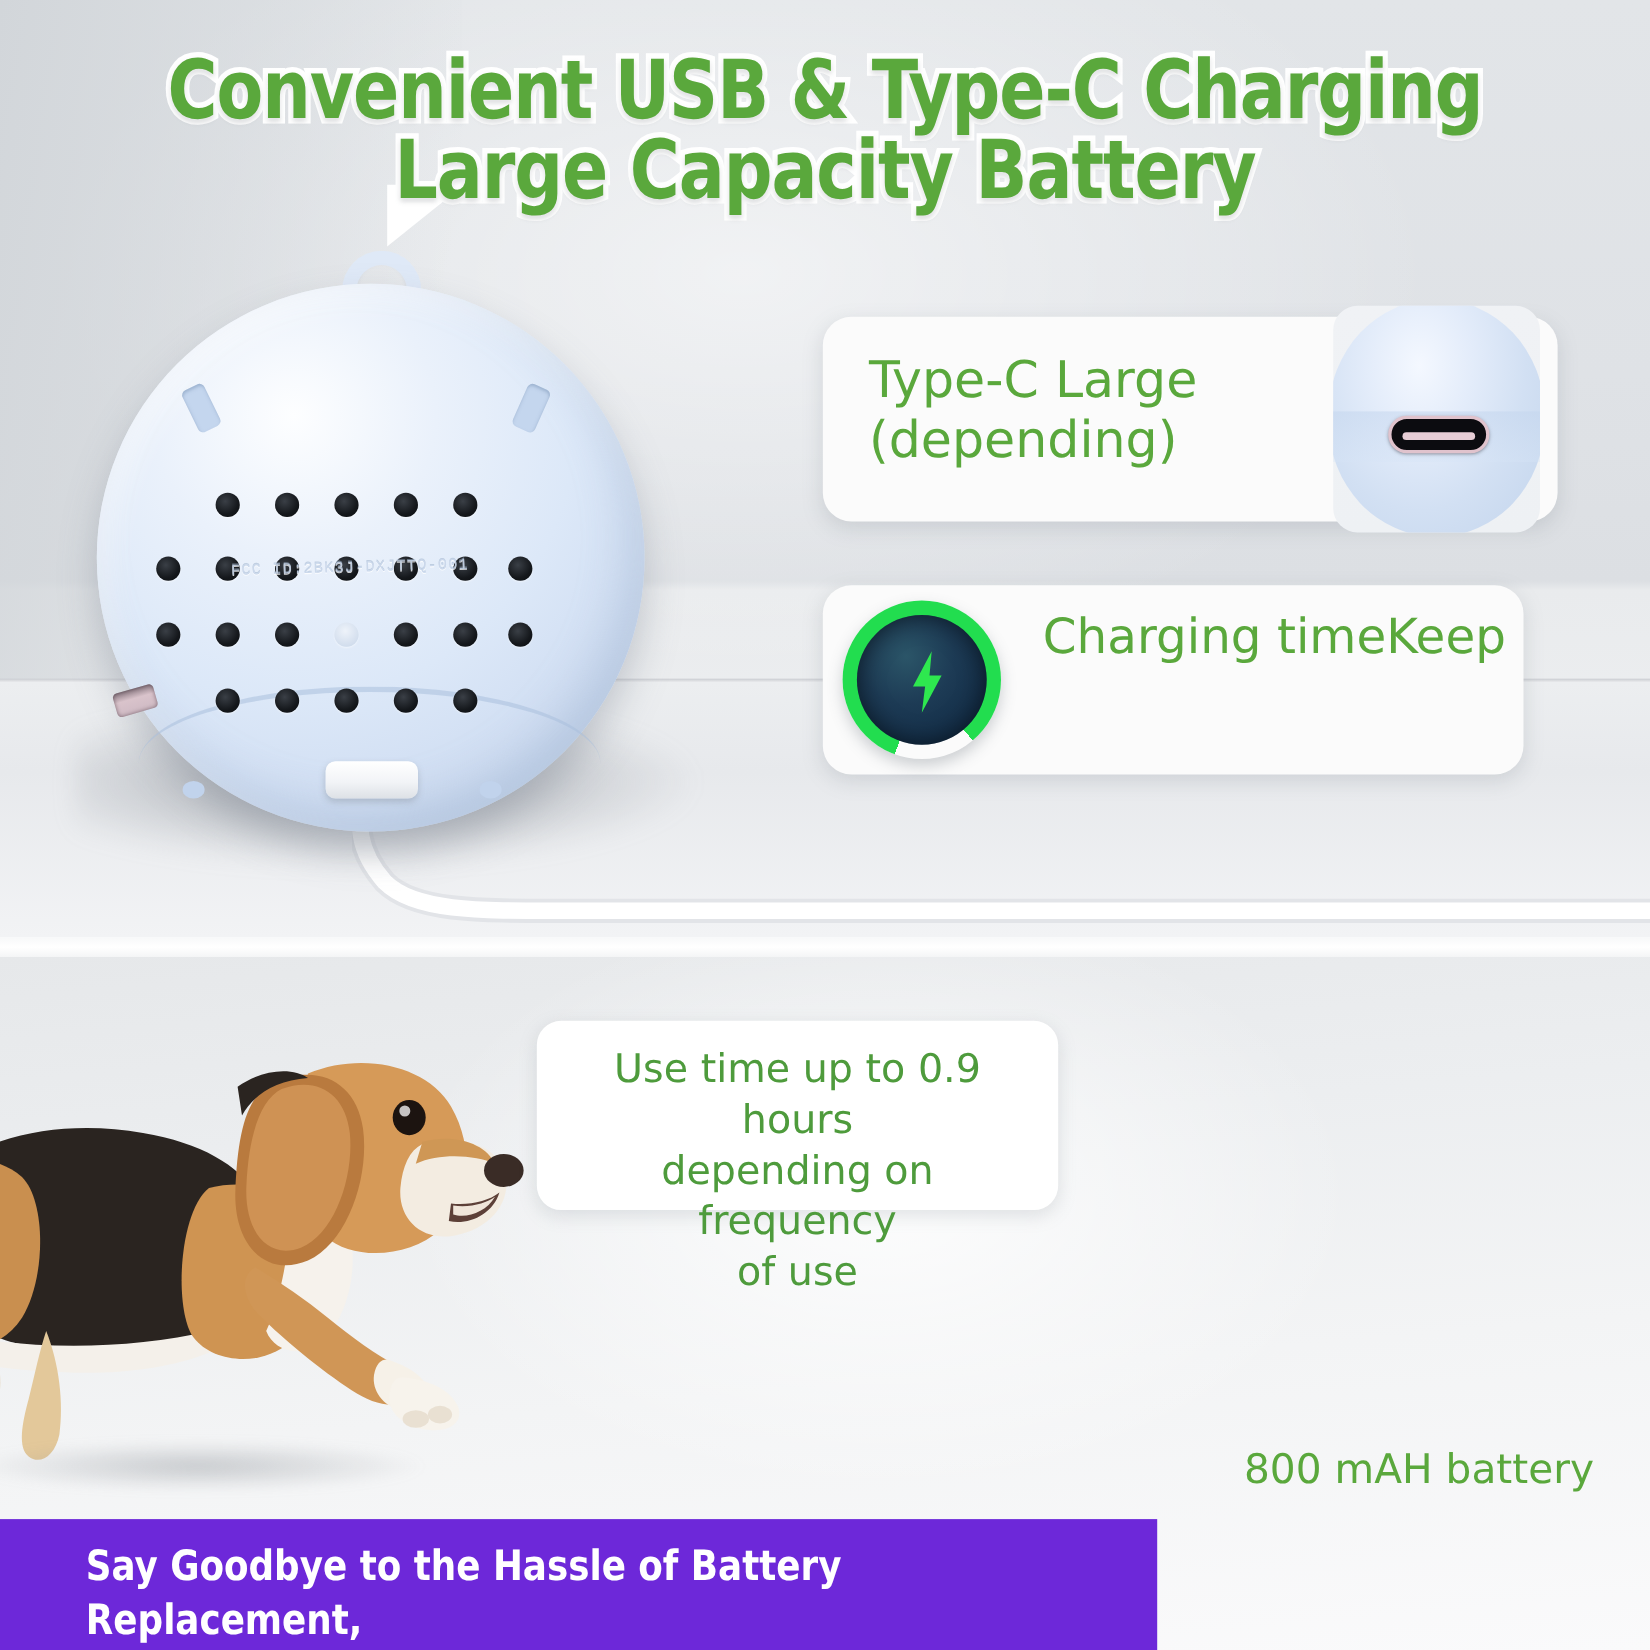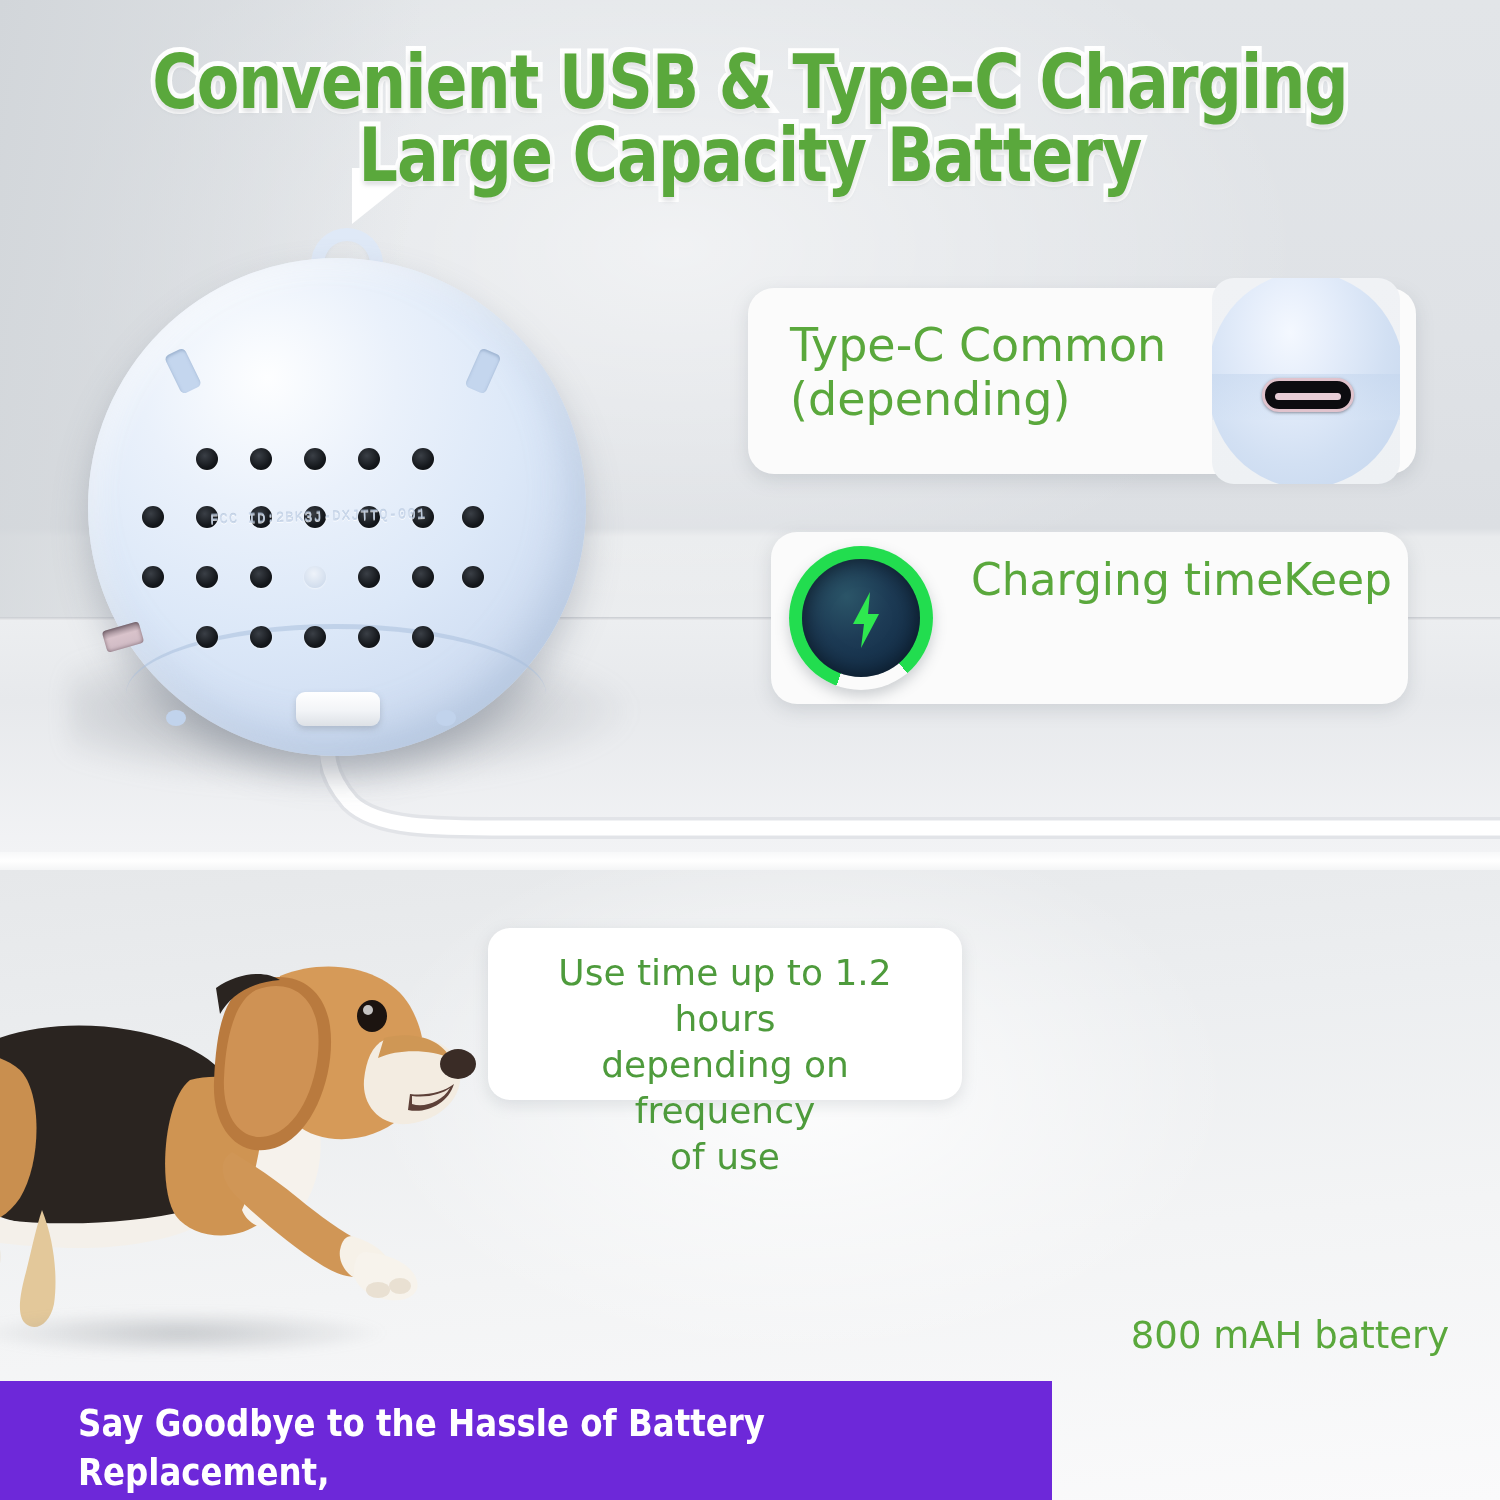--- a/index.html
+++ b/index.html
@@ -145,21 +145,21 @@
     border-radius:17px; background:#0c0c10;
     border:3px solid #e0c3cd;
     box-shadow:0 1px 3px rgba(60,60,70,.5);
   }
   .port-tongue {
     position:absolute; left:10px; top:12px; width:66px; height:7px;
     border-radius:4px; background:#e7cdd6;
   }
 
   
-  .card-charge { left:748px; top:532px; width:637px; height:172px;margin-left:23px; }
+  .card-charge { left:748px; top:532px; width:637px; height:172px; }
   .charge-ring {
     position:absolute; left:18px; top:14px; width:144px; height:144px; border-radius:50%;
     background:conic-gradient(from 200deg, #22dd4f 0deg, #22dd4f 300deg, rgba(34,221,79,0) 300deg, rgba(34,221,79,0) 360deg);
     box-shadow:0 6px 14px rgba(80,90,100,.28);
   }
   .charge-ring::before {
     content:""; position:absolute; left:13px; top:13px; width:118px; height:118px; border-radius:50%;
     background:radial-gradient(circle at 38% 32%, #2b5568 0%, #1d3b55 40%, #15304a 70%, #102840 100%);
     box-shadow:inset 0 0 22px rgba(0,0,0,.55);
   }
@@ -290,21 +290,21 @@
       <path d="M10,8 C6,48 2,70 30,102 C58,130 120,128 210,128 L1180,128" fill="none" stroke="#ffffff" stroke-width="15" stroke-linecap="round"></path>
     </svg>
 
     <div class="title">
       <span>Convenient USB &amp; Type-C Charging</span>
       <span>Large Capacity Battery</span>
     </div>
 
     <div class="card card-typec">
       <div class="ctext">
-        <div>Type-C Common</div>
+        <div>Type-C Large</div>
         <div>(depending)</div>
       </div>
       <div class="port-photo">
         <div class="port-body"></div>
         <div class="port-band"></div>
         <div class="port-hole">
           <div class="port-tongue"></div>
         </div>
       </div>
     </div>
@@ -387,21 +387,21 @@
         <path d="M62,330 C74,360 78,396 74,424 C70,444 56,452 46,444
                  C36,436 40,414 46,392 C52,368 56,348 62,330 Z" fill="#e3c89a"></path>
       </svg>
     </div>
 
   </div>
 
   <div class="bubble-tail"></div>
   <div class="bubble">
     <div class="bubble-txt">
-      <div>Use time up to 1.2 hours</div>
+      <div>Use time up to 0.9 hours</div>
       <div>depending on frequency</div>
       <div>of use</div>
     </div>
   </div>
 
   <div class="bat-caption">800 mAH battery</div>
 
   <div class="banner">
     <div class="banner-txt">
       <span>Say Goodbye to the Hassle of Battery Replacement,</span>

